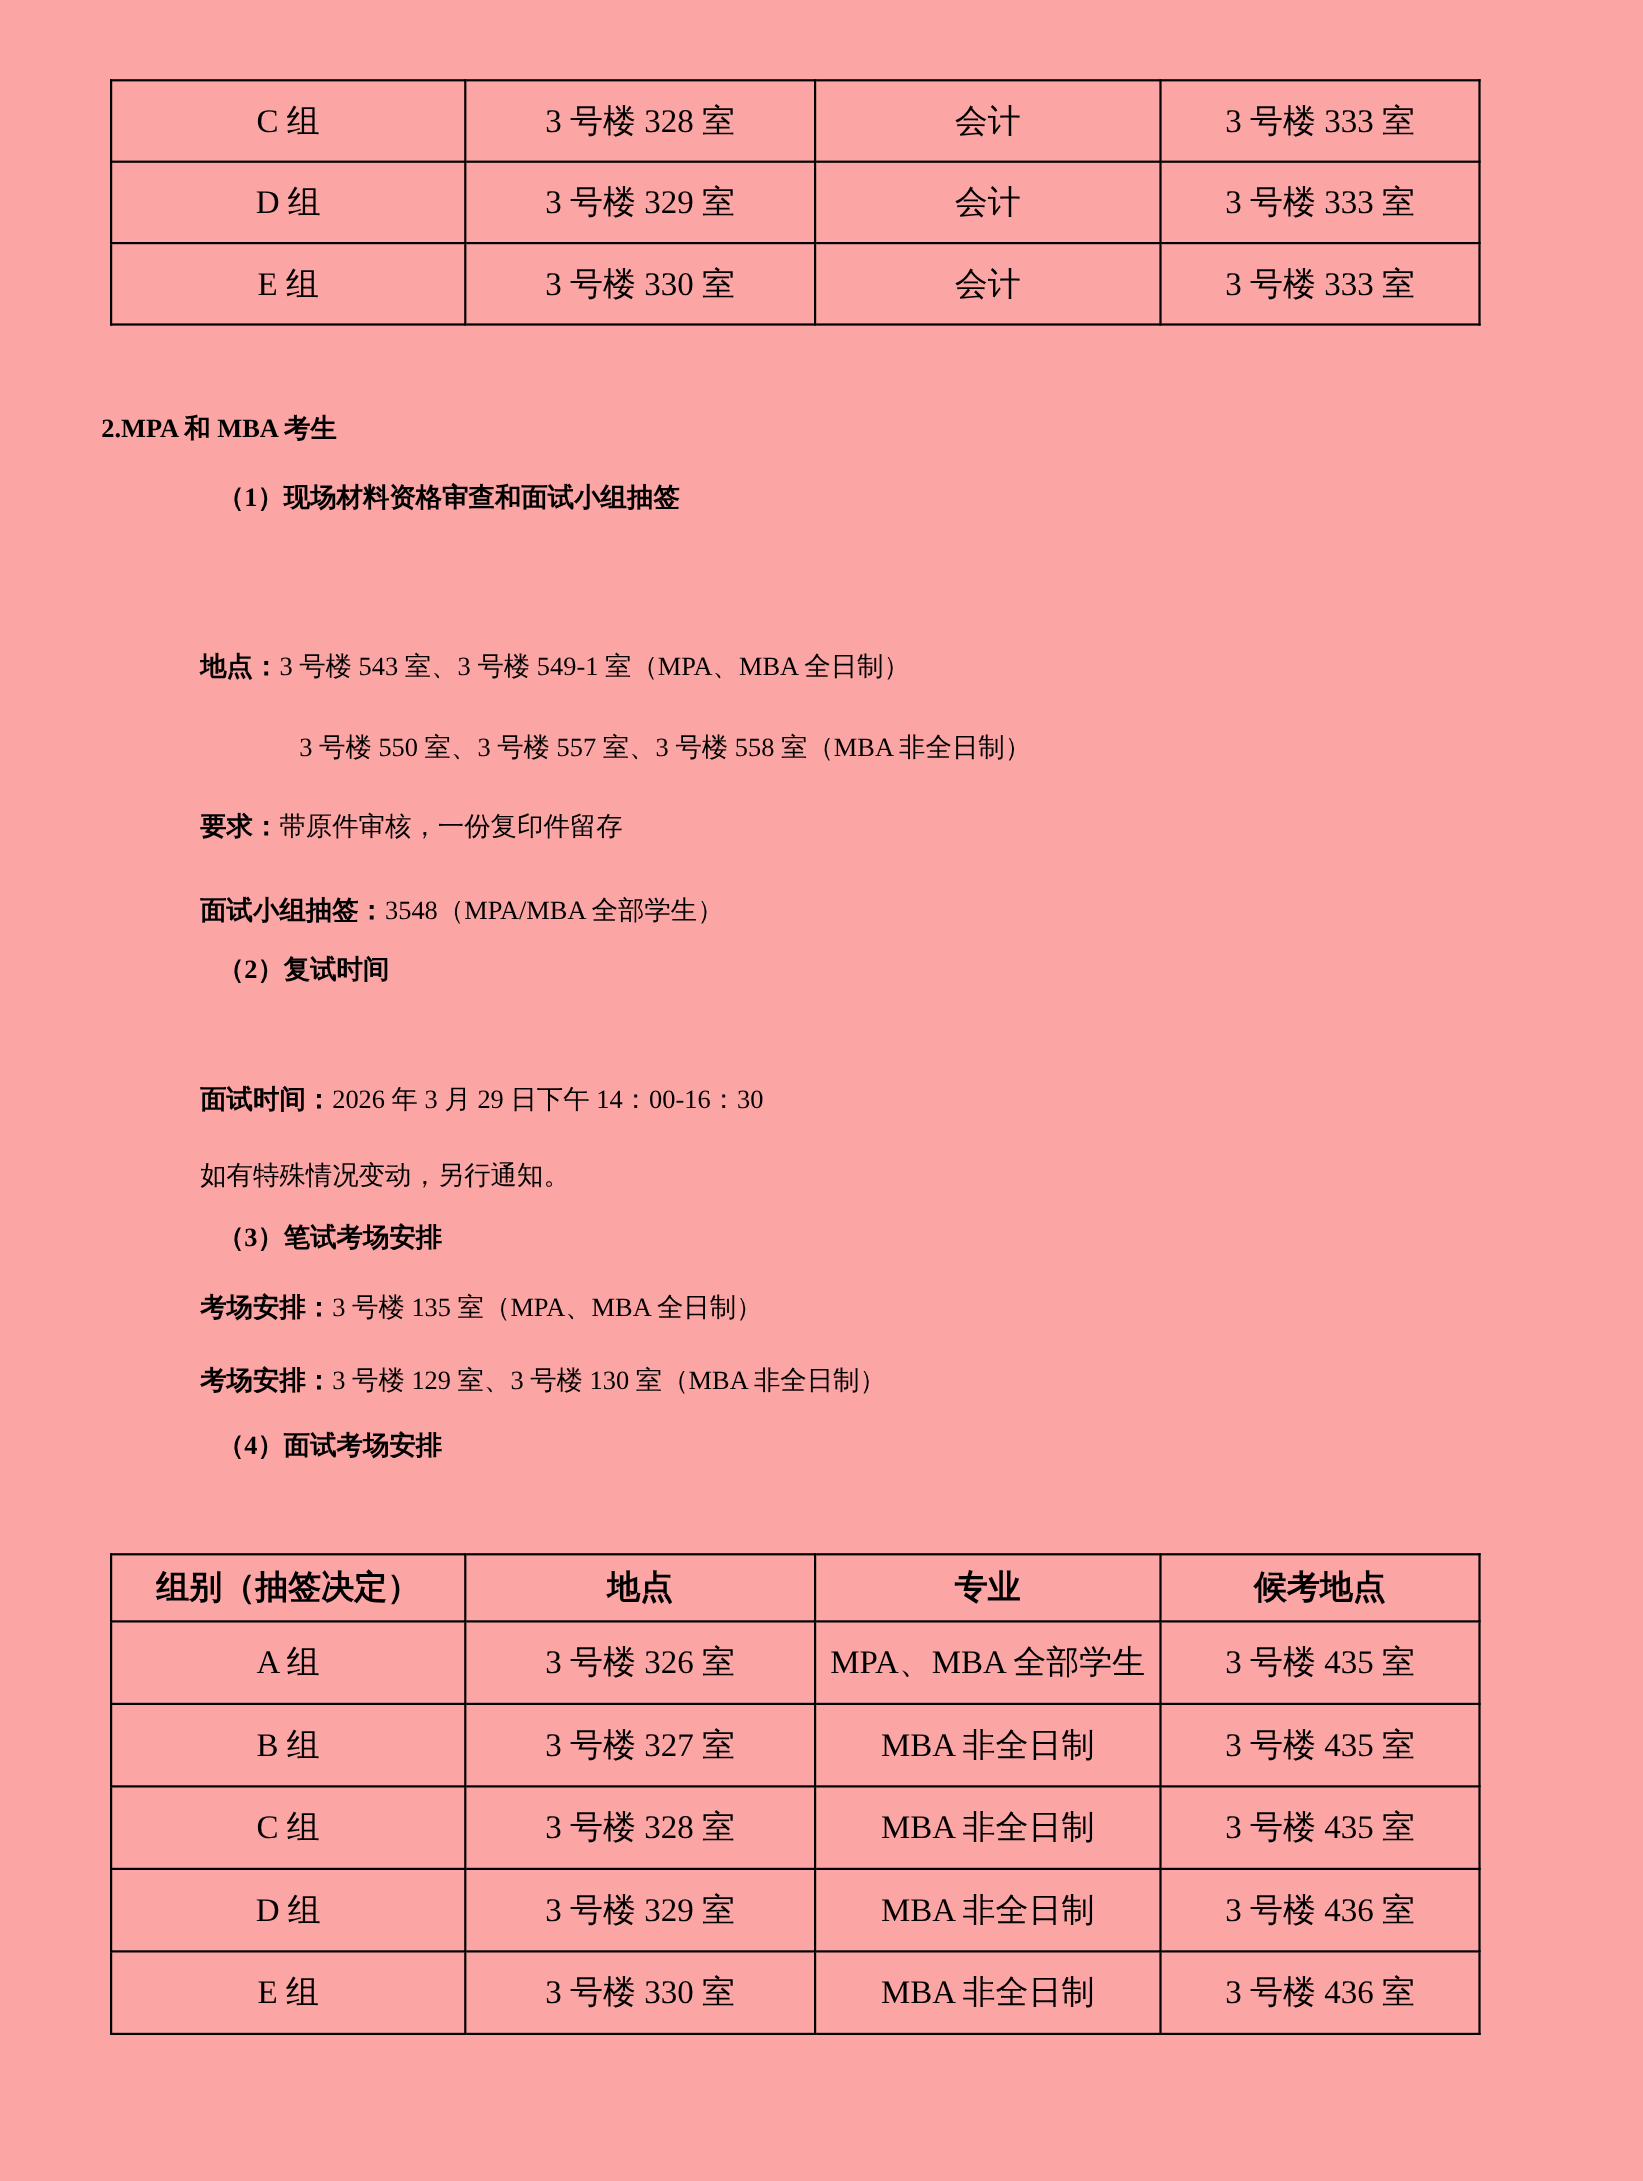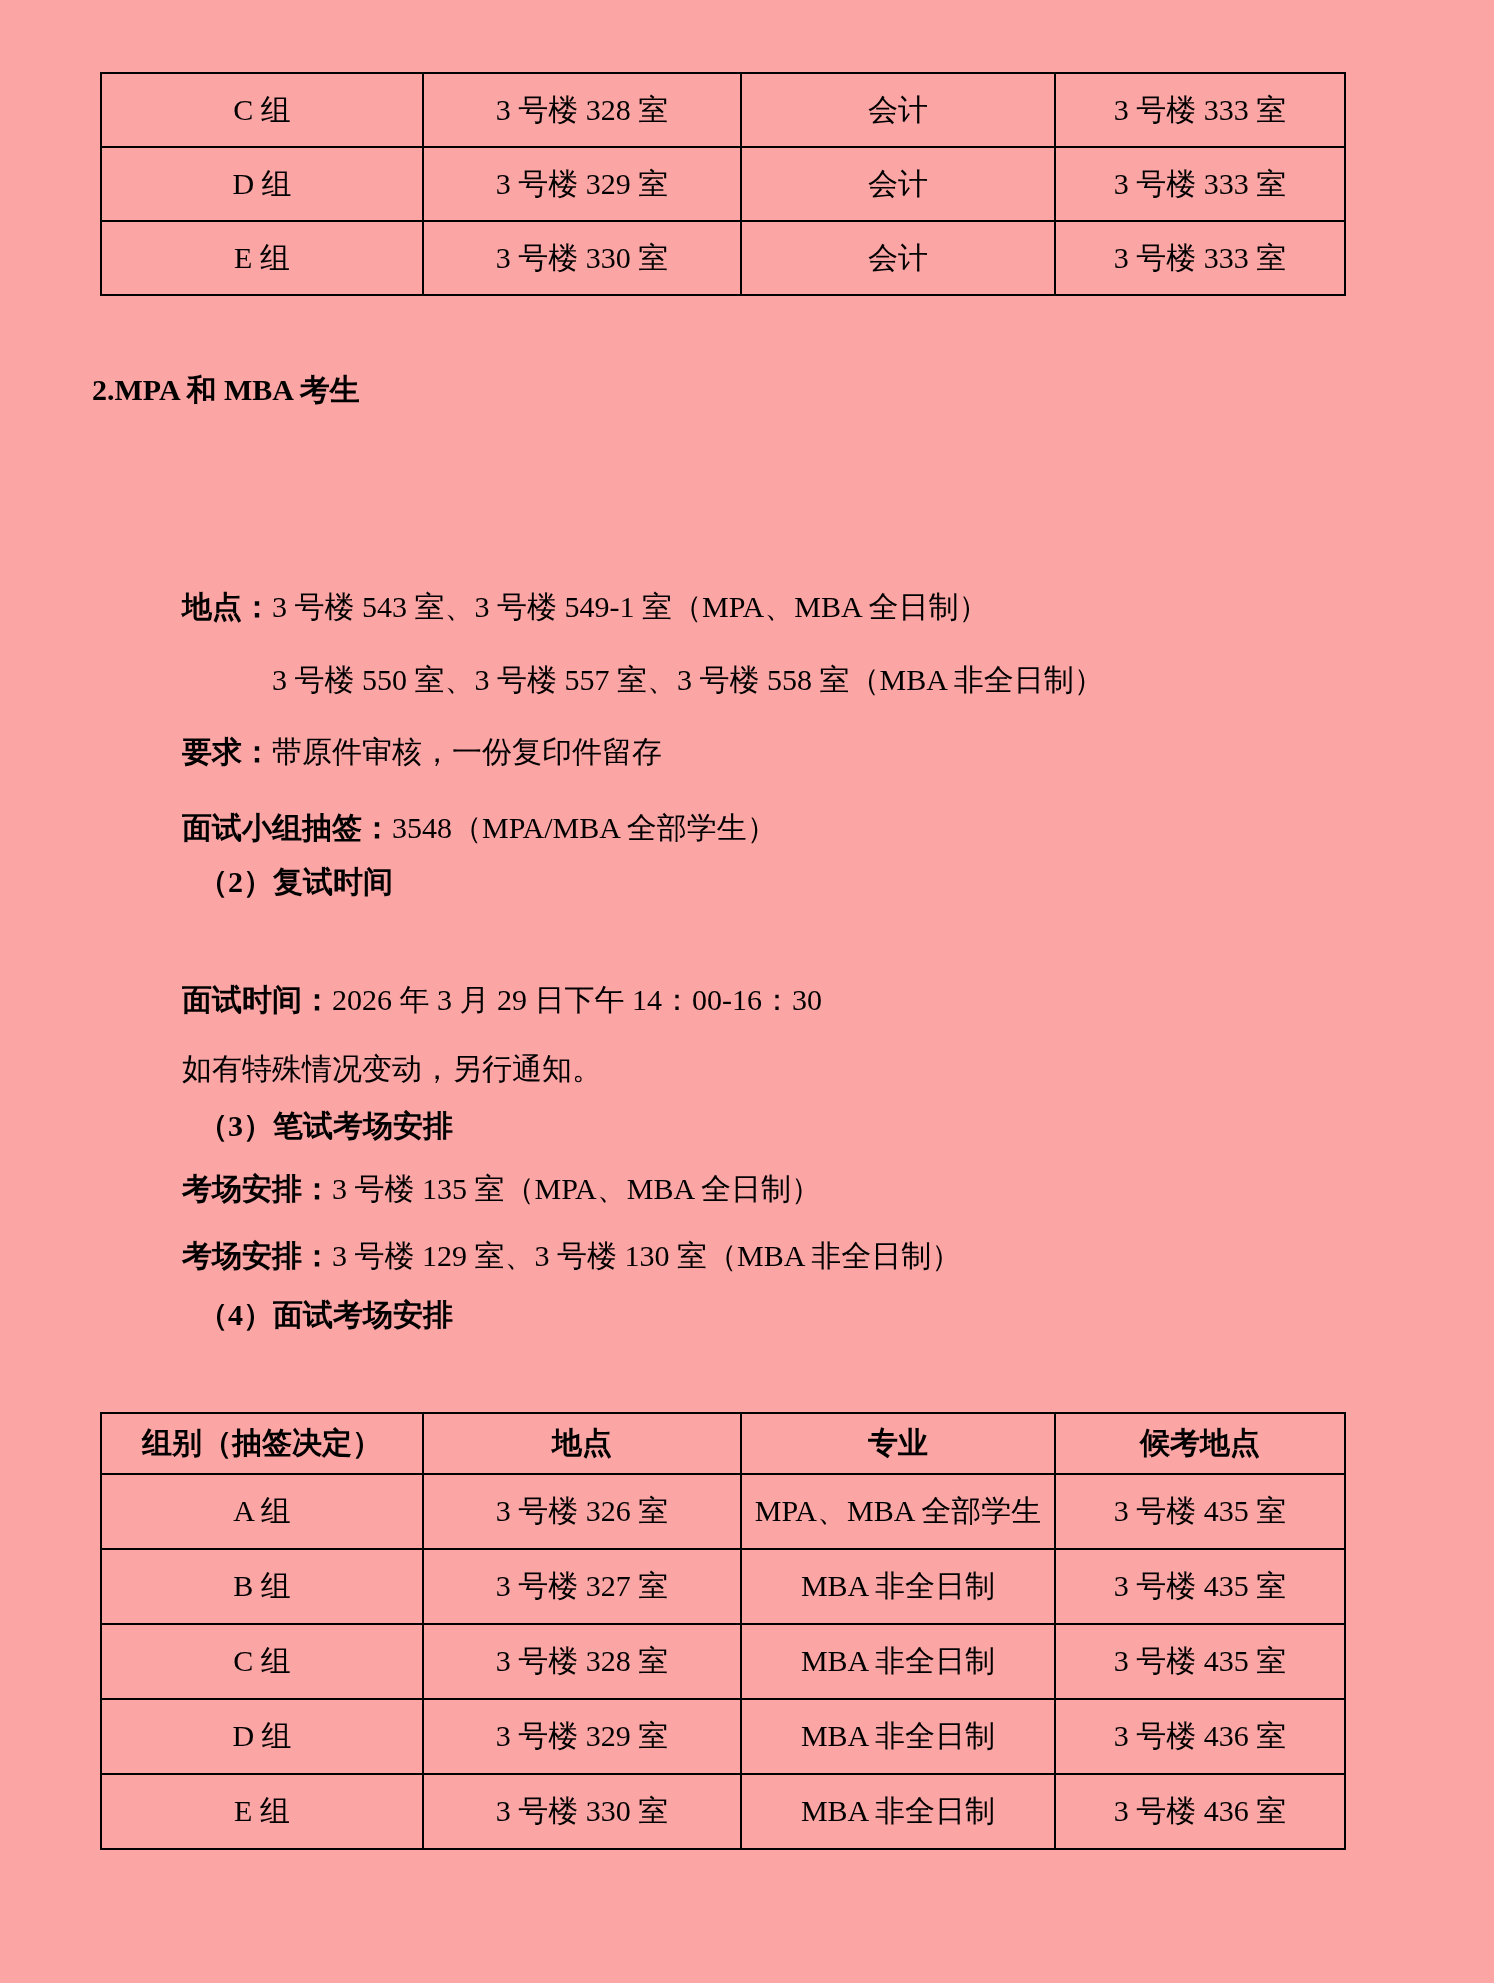--- a/index.html
+++ b/index.html
@@ -28,21 +28,21 @@
     padding:0;
     overflow:hidden;
   }
   .top-tbl{top:72px;}
   .top-tbl td{height:72px;}
   .bottom-tbl{top:1412px;}
   .bottom-tbl th{height:59px;font-weight:700;}
   .bottom-tbl td{height:73px;text-align:center;}
   .line{
     position:absolute;
-    font-size:30px;
+    font-size:24px;
     line-height:40px;
     white-space:pre;
   }
   .b{font-weight:700;}
   .l-sec,.l-sub{font-weight:700;}
 </style>
 </head>
 <body>
 
 <div class="page">
@@ -70,20 +70,21 @@
       <tr>
         <td>E 组</td>
         <td>3 号楼 330 室</td>
         <td>会计</td>
         <td>3 号楼 333 室</td>
       </tr>
     </tbody>
   </table>
 
   <div class="line l-sec" style="top:370px;left:92px">2.MPA 和 MBA 考生</div>
+  <div class="line l-sub" style="top:433px;left:198px">（1）现场材料资格审查和面试小组抽签</div>
 
 
   <div class="line" style="top:587px;left:182px"><span class="b">地点：</span><span>3 号楼 543 室、3 号楼 549-1 室（MPA、MBA 全日制）</span></div>
 
   <div class="line" style="top:660px;left:272px"><span>3 号楼 550 室、3 号楼 557 室、3 号楼 558 室（MBA 非全日制）</span></div>
 
   <div class="line" style="top:732px;left:182px"><span class="b">要求：</span><span>带原件审核，一份复印件留存</span></div>
 
   <div class="line" style="top:808px;left:182px"><span class="b">面试小组抽签：</span><span>3548（MPA/MBA 全部学生）</span></div>
 

